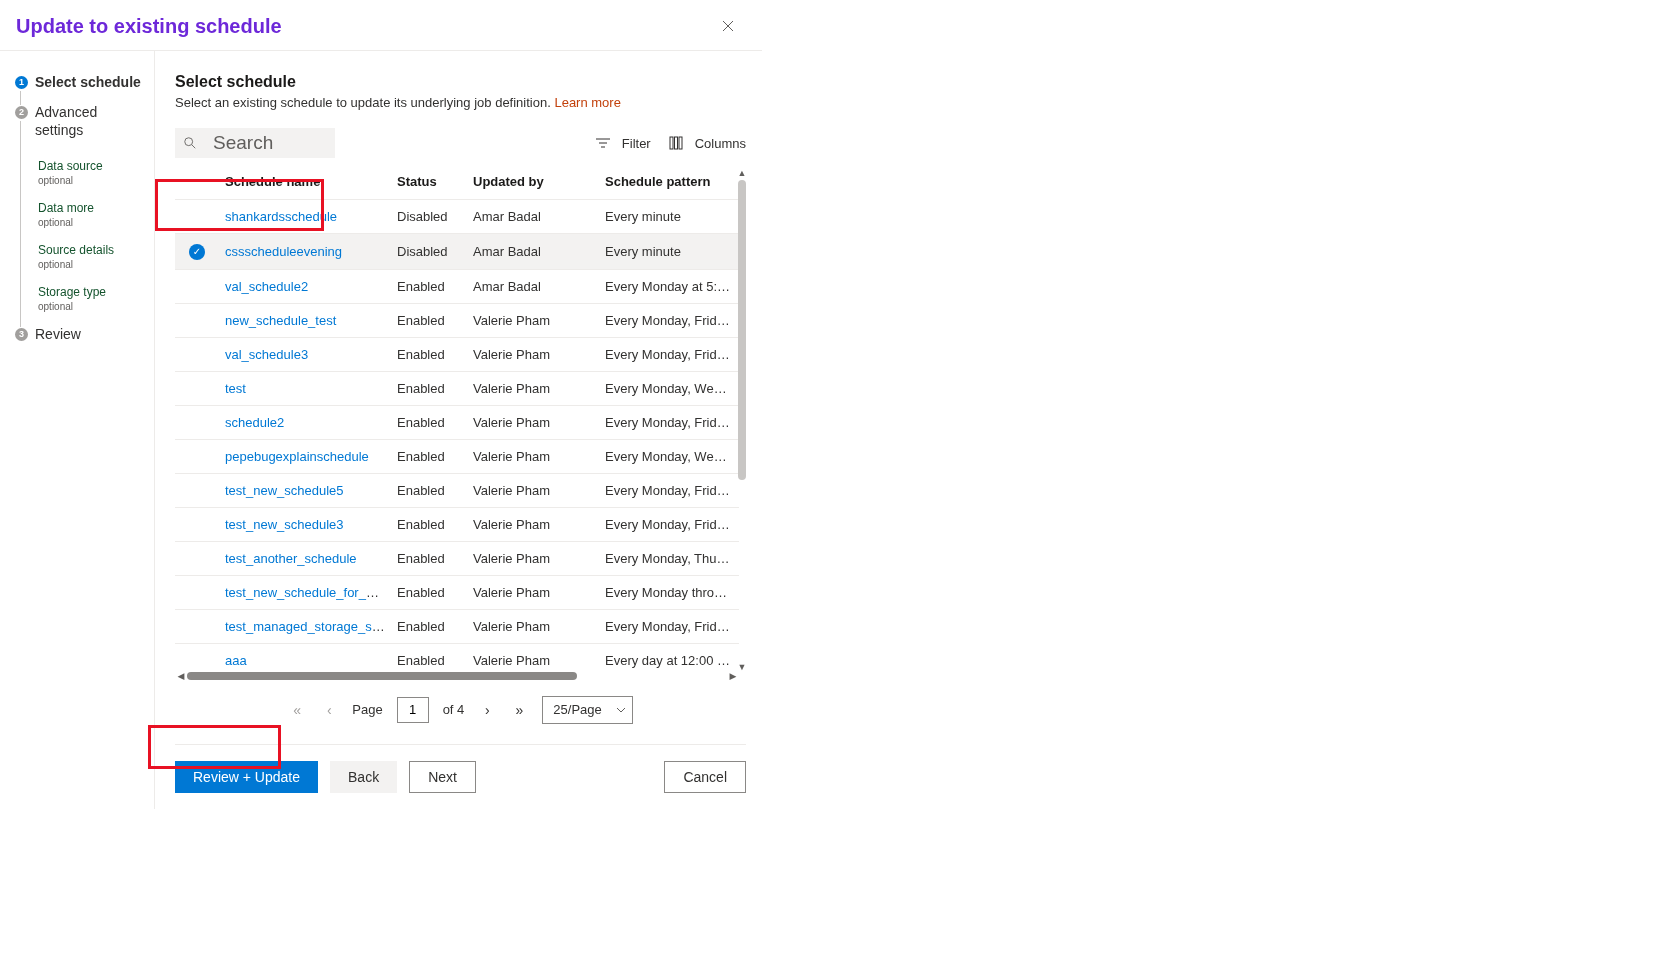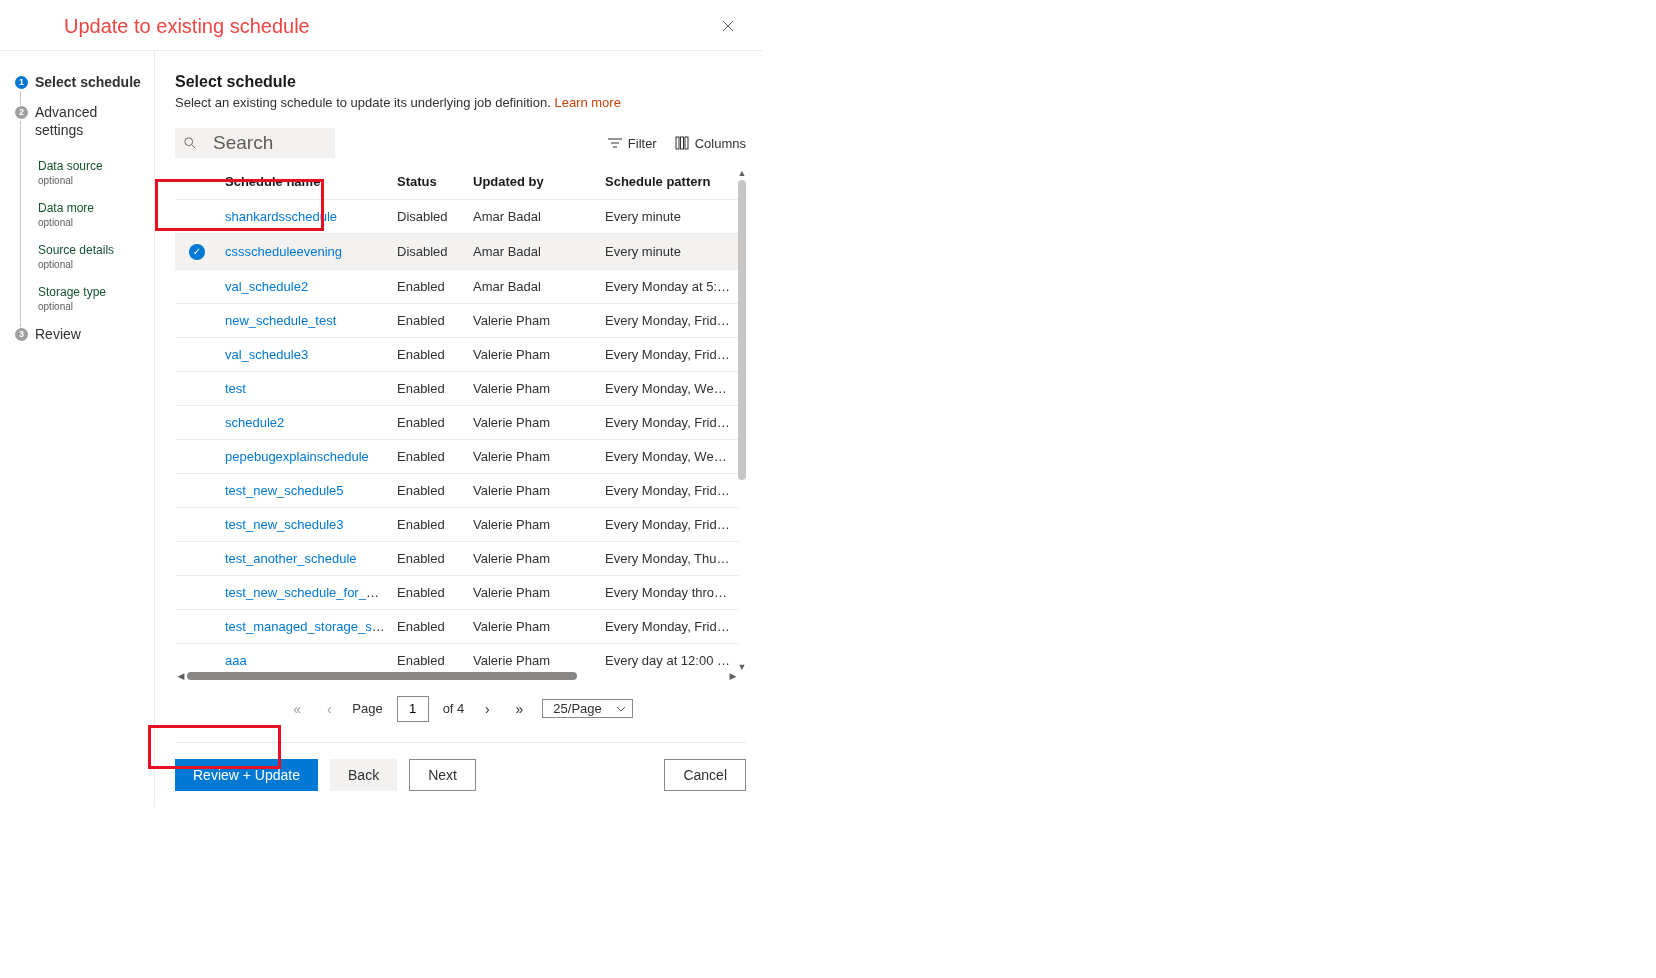--- a/index.html
+++ b/index.html
@@ -16,23 +16,22 @@
   }
   .panel-header {
     display: flex;
     align-items: center;
     justify-content: space-between;
     padding: 14px 22px 12px 16px;
     border-bottom: 1px solid #edebe9;
   }
   .panel-title {
     font-size: 20px;
-    font-weight: 400;
-    color: #ef4444;
-    margin-left: 48px;
+    font-weight: 700;
+    color: #6d28d9;
   }
   .close-btn {
     width: 24px; height: 24px;
     display: flex; align-items:center; justify-content:center;
     color: #605e5c;
     cursor: pointer;
     font-size: 14px;
   }
   .panel-body {
     display: flex;
@@ -134,21 +133,21 @@
     outline: none;
     margin-left: 16px;
     font-size: 19px;
     width: 110px;
     color: #323130;
   }
   .search-input::placeholder { color: #605e5c; }
   .toolbar-spacer { flex: 1; }
   .toolbar-btn {
     display: flex; align-items:center;
-    gap: 6px;
+    gap: 12px;
     margin-left: 18px;
     font-size: 13px;
     color: #323130;
     cursor: pointer;
   }
   .toolbar-btn svg { flex-shrink: 0; }
   .table-wrap {
     position: relative;
     flex-shrink: 0;
   }
@@ -263,21 +262,21 @@
     width: 32px;
     height: 26px;
     text-align: center;
     border: 1px solid #8a8886;
     font-size: 13px;
   }
   .page-size {
     display: inline-flex;
     align-items: center;
     border: 1px solid #8a8886;
-    height: 19px;
+    height: 28px;
     padding: 0 6px 0 10px;
     font-size: 13px;
     gap: 14px;
     cursor: pointer;
   }
   .footer-hr {
     border: none;
     border-top: 1px solid #edebe9;
     margin: 6px 0 16px 0;
   }

